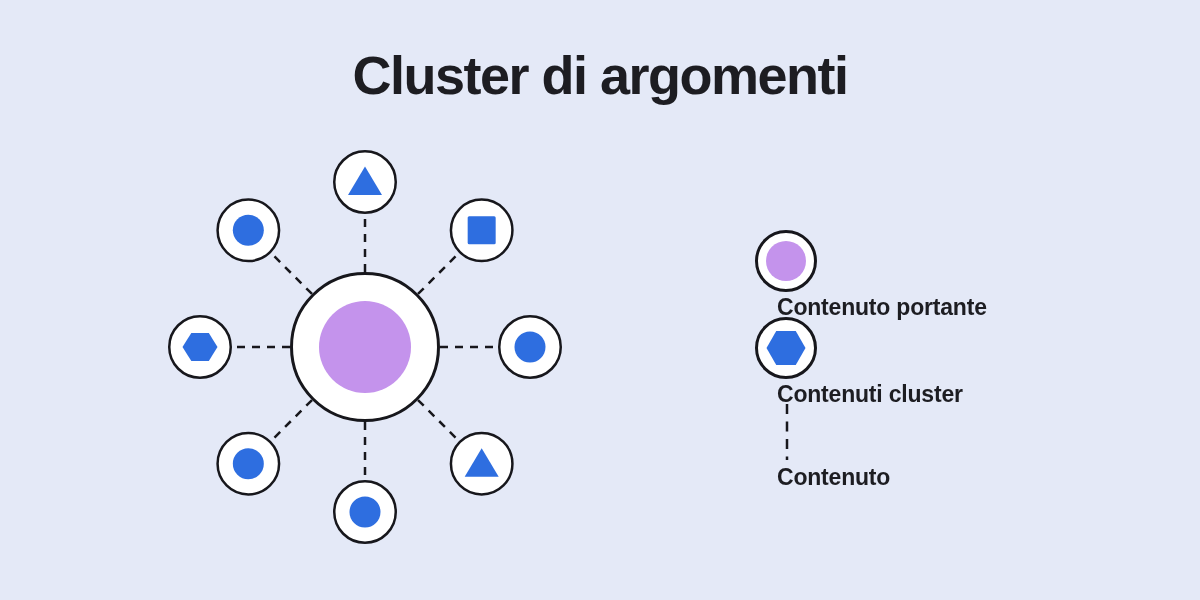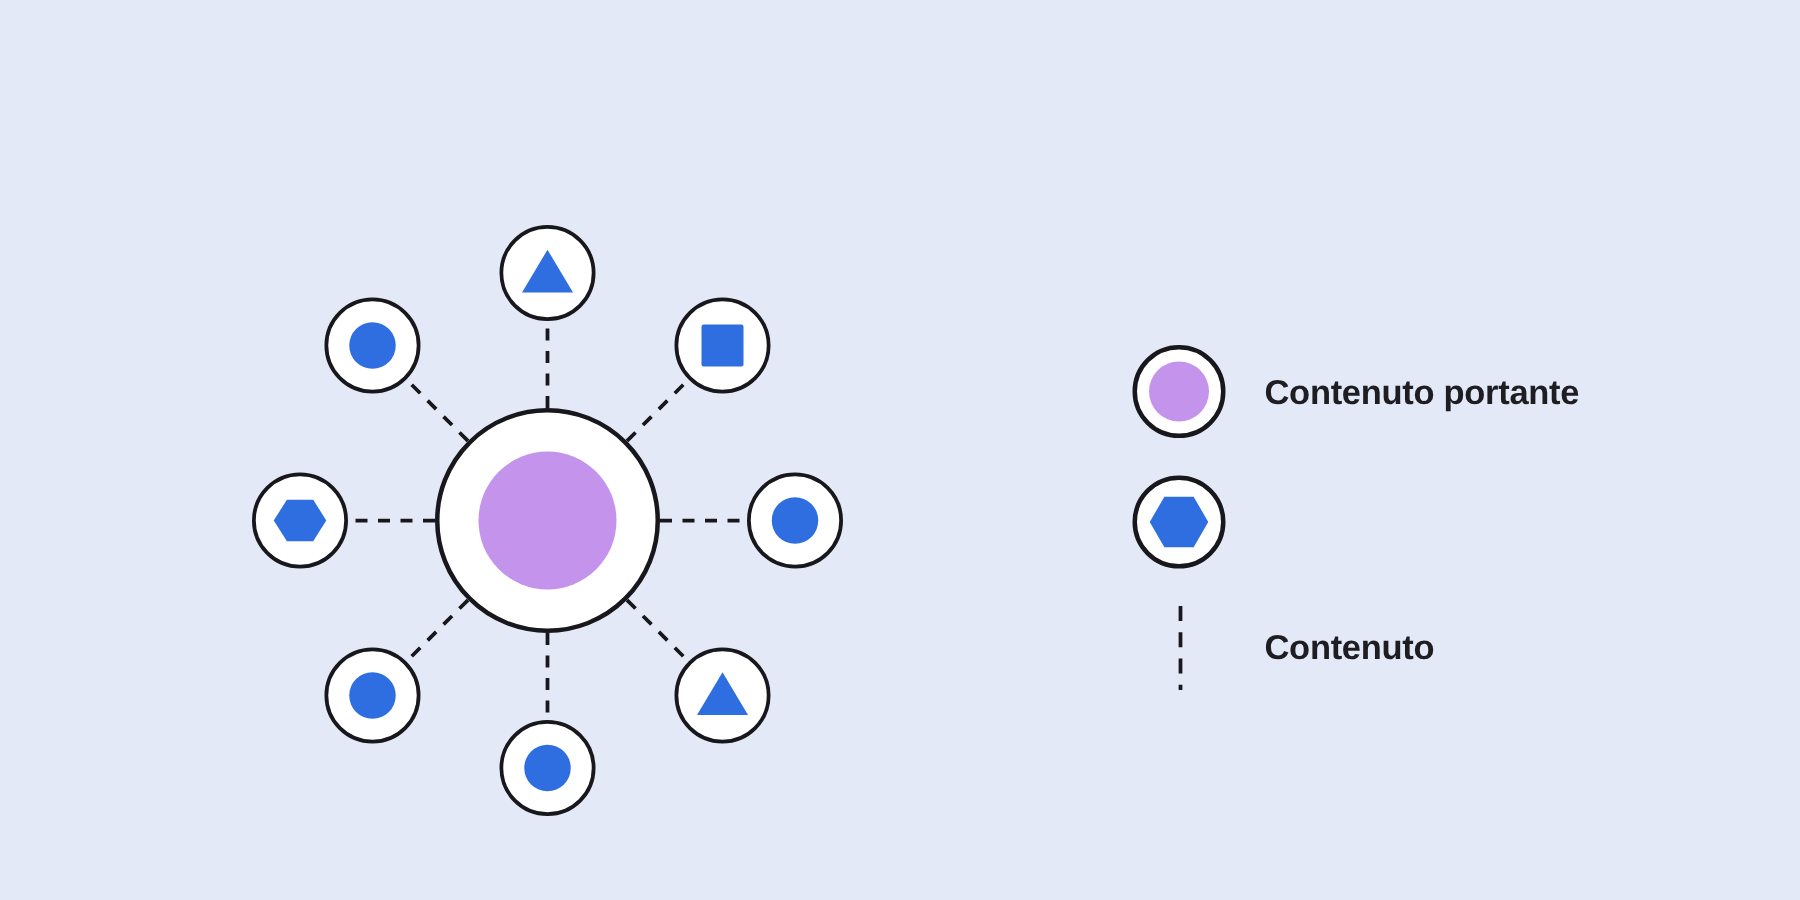--- a/index.html
+++ b/index.html
@@ -34,21 +34,21 @@
     color:var(--text);
   }
   #diagram-svg{
     position:absolute;
     left:0;top:0;
     width:1200px;height:600px;
   }
   .legend-row{
     position:absolute;
     display:flex;
-    align-items:center;
+    flex-direction:column;
   }
   .legend-row.r0{left:753px;top:228px;}
   .legend-row.r1{left:753px;top:315px;}
   .legend-row.r2{left:753px;top:398px;}
   .legend-icon{width:66px;height:66px;display:block;flex:0 0 66px;}
   .legend-label{
     margin-left:24px;
     font-size:23px;
     font-weight:700;
     letter-spacing:-0.2px;
@@ -64,20 +64,21 @@
     stroke-dasharray:10 7.5;
     fill:none;
     stroke-linecap:butt;
   }
 </style>
 </head>
 <body>
 
 <div class="canvas">
 
+  <h1 class="title">Cluster di argomenti</h1>
 
   <svg id="diagram-svg" viewBox="0 0 1200 600" xmlns="http://www.w3.org/2000/svg">
       <line x1="365" y1="347" x2="365" y2="182" stroke="#17171c" stroke-width="2.5" stroke-dasharray="8 7"></line>
       <line x1="365" y1="347" x2="481.6726188957804" y2="230.32738110421968" stroke="#17171c" stroke-width="2.5" stroke-dasharray="8 7"></line>
       <line x1="365" y1="347" x2="530" y2="347" stroke="#17171c" stroke-width="2.5" stroke-dasharray="8 7"></line>
       <line x1="365" y1="347" x2="481.6726188957804" y2="463.6726188957803" stroke="#17171c" stroke-width="2.5" stroke-dasharray="8 7"></line>
       <line x1="365" y1="347" x2="365" y2="512" stroke="#17171c" stroke-width="2.5" stroke-dasharray="8 7"></line>
       <line x1="365" y1="347" x2="248.32738110421968" y2="463.6726188957804" stroke="#17171c" stroke-width="2.5" stroke-dasharray="8 7"></line>
       <line x1="365" y1="347" x2="200" y2="347" stroke="#17171c" stroke-width="2.5" stroke-dasharray="8 7"></line>
       <line x1="365" y1="347" x2="248.32738110421963" y2="230.32738110421968" stroke="#17171c" stroke-width="2.5" stroke-dasharray="8 7"></line>
@@ -113,20 +114,21 @@
       <span class="legend-label">Contenuto portante</span>
     </div>
 
     <div class="legend-row r1">
       <span class="legend-icon">
         <svg viewBox="0 0 66 66" width="66" height="66" xmlns="http://www.w3.org/2000/svg">
           <circle class="ring" cx="33" cy="33" r="29.5"></circle>
           <polygon class="fill-blue" points="52.5,33 42.75,49.9 23.25,49.9 13.5,33 23.25,16.1 42.75,16.1"></polygon>
         </svg>
       </span>
+      <span class="legend-label">Contenuti cluster</span>
     </div>
 
     <div class="legend-row r2">
       <span class="legend-icon">
         <svg viewBox="0 0 66 66" width="66" height="66" xmlns="http://www.w3.org/2000/svg">
           <line class="dash-line" x1="34" y1="6" x2="34" y2="62"></line>
         </svg>
       </span>
       <span class="legend-label">Contenuto</span>
     </div>

